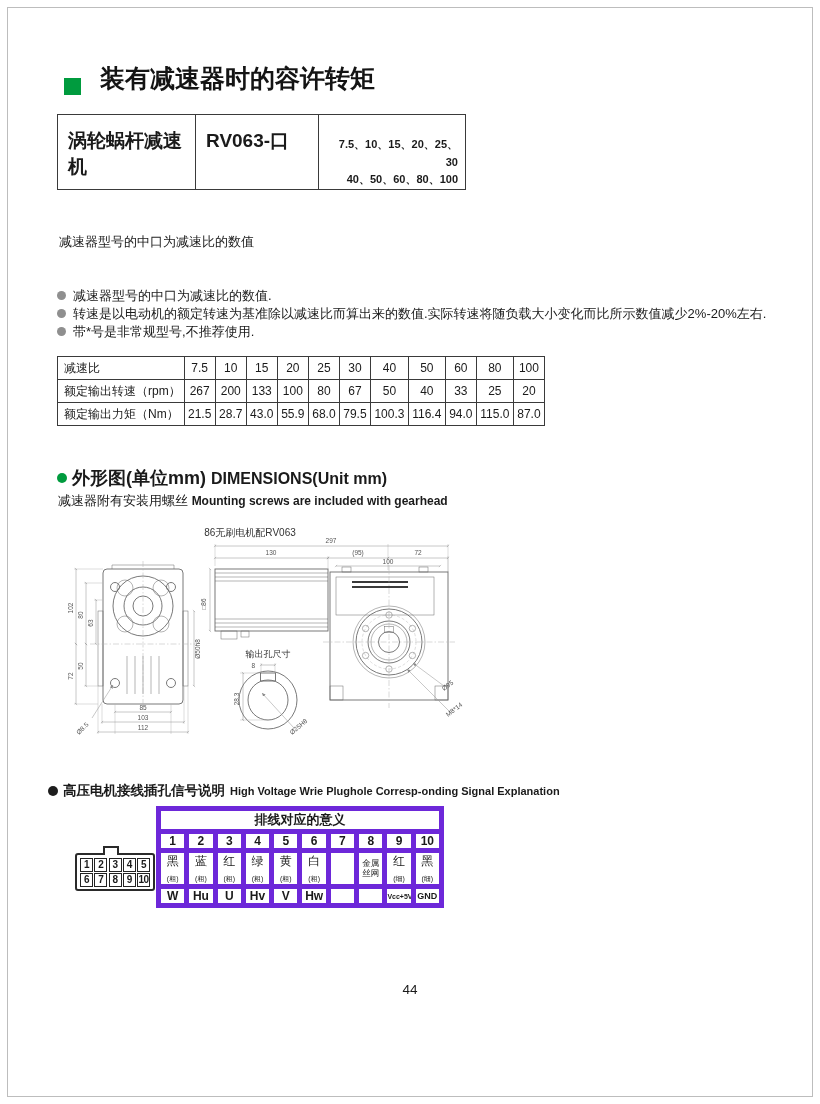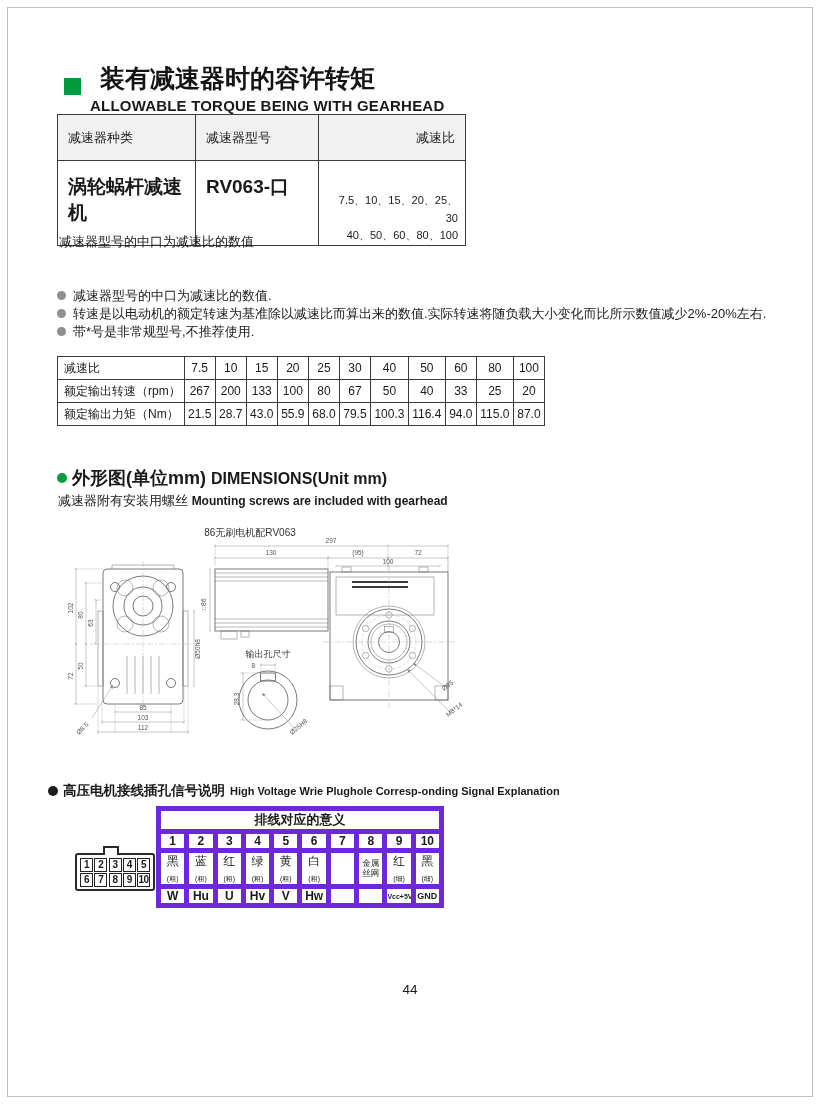--- a/index.html
+++ b/index.html
@@ -14,21 +14,21 @@
   .title-cn{font-size:25px;font-weight:bold;color:#141414}
   .title-en{font-size:15px;font-weight:bold;margin-left:26px;margin-top:2px;letter-spacing:.2px}
 
   
   .t1{position:absolute;left:57px;top:114px;width:408px;border-collapse:collapse;table-layout:fixed}
   .t1 col.c1{width:138px}.t1 col.c2{width:123px}.t1 col.c3{width:147px}
   .t1 th,.t1 td{border:1px solid #3a3a3a}
   .t1 th{font-weight:normal;font-size:13px;height:46px;padding:0 10px;background:#f1f1f1;text-align:left}
   .t1 th.ra{text-align:right}
   .t1 td{font-size:19px;font-weight:bold;vertical-align:top;padding:13px 10px 0;height:72px}
-  .t1 td.ratios{font-size:11px;font-weight:normal;text-align:right;line-height:1.6;padding-top:31px;padding-right:7px}
+  .t1 td.ratios{font-size:11px;font-weight:bold;text-align:right;line-height:1.6;padding-top:21px;padding-right:7px}
   .t1-footnote{position:absolute;left:59px;top:233px;font-size:13px}
 
   
   .notes{position:absolute;left:57px;top:287px}
   .note-line{display:flex;align-items:flex-start;gap:7px;font-size:13px;line-height:18px}
   .bullet{width:9px;height:9px;border-radius:50%;background:#8f8f8f;margin-top:4px;flex:none}
 
   
   .t2{position:absolute;left:57px;top:356px;width:488px;border-collapse:collapse}
   .t2 td{border:1px solid #3a3a3a;font-size:12px;height:23px;text-align:center;padding:0 3px;white-space:nowrap}
@@ -84,35 +84,29 @@
 </head>
 <body>
 
 <div class="frame"></div>
 
 <div class="title-block">
   <div class="title-row">
     <span class="green-sq"></span>
     <div class="title-cn">装有减速器时的容许转矩</div>
   </div>
-  <div class="title-en">ALLOWABLE TORQUE BEING WITH GEARHEAD</div>
 </div>
 
 <table class="t1">
   <colgroup>
       <col class="c1">
       <col class="c2">
       <col class="c3">
     </colgroup>
   <tbody>
-      <tr>
-    <th>减速器种类</th>
-    <th>减速器型号</th>
-    <th class="ra">减速比</th>
-  </tr>
   <tr>
     <td>涡轮蜗杆减速机</td>
     <td>RV063-口</td>
     <td class="ratios">
       <div>7.5、10、15、20、25、30</div>
       <div>40、50、60、80、100</div>
     </td>
   </tr>
 </tbody>
   </table>

